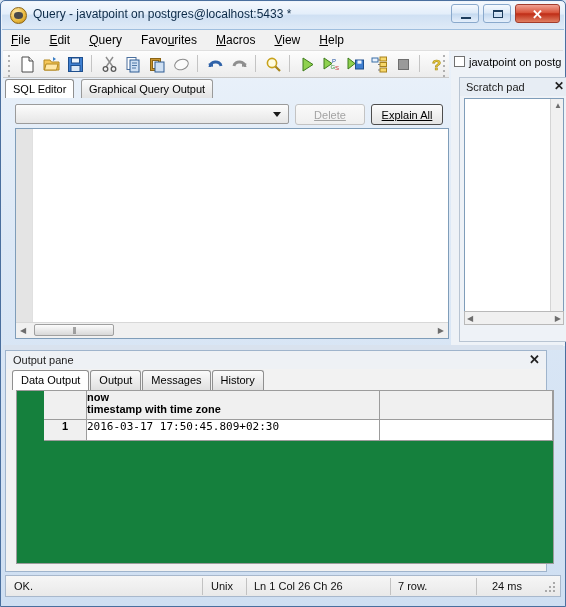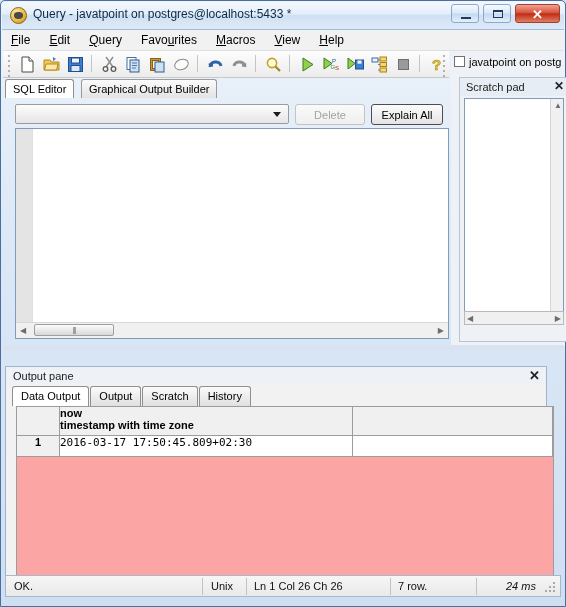--- a/index.html
+++ b/index.html
@@ -119,21 +119,21 @@
     position:absolute;left:14px;top:103px;width:274px;height:20px;box-sizing:border-box;
     border:1px solid #9b9b9b;border-radius:2px;
     background:linear-gradient(to bottom,#fcfcfc,#e6e6e6);
   }
   .combo-arrow{position:absolute;right:7px;top:7px;width:0;height:0;
     border-left:4px solid transparent;border-right:4px solid transparent;border-top:5px solid #1a1a1a;}
   .btn{
     position:absolute;top:103px;height:21px;box-sizing:border-box;
     border:1px solid #9d9d9d;border-radius:3px;font-size:11px;text-align:center;
     background:linear-gradient(to bottom,#fcfcfc,#e4e4e4);
-    padding-top:4px;color:#000;
+    padding-top:4px;color:#000;text-decoration:underline;
   }
   .btn.disabled{color:#a3a3a3;border-color:#c3c3c3;background:linear-gradient(to bottom,#fafafa,#efefef);}
   .btn.strong{border:1px solid #4d4d4d;}
 
   
   .editor-frame{
     position:absolute;left:14px;top:127px;width:434px;height:211px;
     background:#ffffff;border:1px solid #7f9db9;box-sizing:border-box;
   }
   .gutter{position:absolute;left:0;top:0;width:16px;height:100%;background:#e4e4e4;border-right:1px solid #e0e0e0;}
@@ -147,39 +147,39 @@
   .ed-thumb{position:absolute;left:18px;top:1px;width:80px;height:12px;border:1px solid #9f9f9f;border-radius:2px;
     background:linear-gradient(to bottom,#fcfcfc,#d8d8d8);box-sizing:border-box;}
   .ed-thumb:after{content:"|||";position:absolute;left:50%;top:0px;transform:translateX(-50%);font-size:8px;color:#7a7a7a;letter-spacing:-1px;}
 
   
   .splitter{position:absolute;left:2px;top:344px;width:560px;height:5px;background:#d9e2ee;}
 
   
   .outpane{
     position:absolute;left:4px;top:349px;width:542px;height:222px;
-    background:#f2f2f2;border:1px solid #9fb4cc;box-sizing:border-box;margin-top:16px;
+    background:#f2f2f2;border:1px solid #9fb4cc;box-sizing:border-box;
   }
   .out-head{position:absolute;left:0;top:0;width:100%;height:18px;background:#eef1f5;}
   .out-title{position:absolute;left:7px;top:3px;font-size:11px;color:#1c1c1c;}
   .out-close{position:absolute;right:6px;top:1px;font-size:13px;font-weight:bold;color:#222;cursor:default;}
   .out-tabs{position:absolute;left:6px;top:19px;height:20px;}
   .otab{
     position:relative;display:inline-block;height:20px;box-sizing:border-box;
     border:1px solid #8f8f8f;border-bottom:none;border-radius:3px 3px 0 0;
     font-size:11px;padding:3px 8px 0 8px;margin-right:1px;
     background:linear-gradient(to bottom,#fbfbfb,#e0e0e0);
     vertical-align:top;
   }
   .otab.active{background:#ffffff;}
 
   
   .grid{
     position:absolute;left:10px;top:39px;width:538px;height:174px;
-    background:#fca5a5;border:1px solid #9c9c9c;box-sizing:border-box;overflow:hidden;
+    background:#15803d;border:1px solid #9c9c9c;box-sizing:border-box;overflow:hidden;padding-left:27px;
   }
   table.dg{border-collapse:collapse;table-layout:fixed;width:100%;}
   table.dg th,table.dg td{
     border-right:1px solid #9c9c9c;border-bottom:1px solid #9c9c9c;
     font-size:11px;padding:0;vertical-align:top;
   }
   th.corner{width:42px;height:28px;background:#f0f0f0;}
   th.colhdr{
     background:#f0f0f0;text-align:left;font-weight:bold;color:#000;
     padding:2px 0 2px 6px;line-height:12px;height:28px;width:292px;
@@ -376,21 +376,21 @@
       </div>
       <div class="sp-hscroll">
         <span class="arrowbtn" style="left:2px;top:2px;">◀</span>
         <span class="arrowbtn" style="right:2px;top:2px;">▶</span>
       </div>
     </div>
   </div>
 
   <div class="tabstrip">
     <span class="tab active" style="left:0px">SQL Editor</span>
-    <span class="tab" style="left:76px">Graphical Output Builder</span>
+    <span class="tab" style="left:76px">Graphical Query Output</span>
   </div>
 
   <div class="combo">
     <span class="combo-arrow"></span>
   </div>
   <div class="btn disabled" style="left:294px;width:70px;">Delete</div>
   <div class="btn strong" style="left:370px;width:72px;">Explain All</div>
 
   <div class="editor-frame">
     <div class="gutter"></div>
@@ -402,21 +402,21 @@
   </div>
 
   <div class="splitter"></div>
 
   <div class="outpane">
     <div class="out-head">
       <span class="out-title">Output pane</span>
       <span class="out-close">✕</span>
     </div>
     <div class="out-tabs">
-      <span class="otab active">Data Output</span><span class="otab">Output</span><span class="otab">Scratch</span><span class="otab">History</span>
+      <span class="otab active">Data Output</span><span class="otab">Output</span><span class="otab">Messages</span><span class="otab">History</span>
     </div>
 
     <div class="grid">
       <table class="dg">
         <tbody>
             <tr>
           <th class="corner"></th>
           <th class="colhdr">
             <div>now</div>
             <div>timestamp with time zone</div>
@@ -435,21 +435,21 @@
 
   <div class="statusbar">
     <span class="sfield" style="left:8px;">OK.</span>
     <span class="sdiv" style="left:196px;"></span>
     <span class="sfield" style="left:205px;">Unix</span>
     <span class="sdiv" style="left:240px;"></span>
     <span class="sfield" style="left:248px;">Ln 1 Col 26 Ch 26</span>
     <span class="sdiv" style="left:384px;"></span>
     <span class="sfield" style="left:392px;">7 row.</span>
     <span class="sdiv" style="left:470px;"></span>
-    <span class="sfield" style="left:500px;font-style:italic;">24 ms</span>
+    <span class="sfield" style="left:486px;">24 ms</span>
     <span class="resize-grip">
       <i style="left:8px;top:8px"></i>
         <i style="left:4px;top:8px"></i>
         <i style="left:8px;top:4px"></i>
         <i style="left:0px;top:8px"></i>
         <i style="left:4px;top:4px"></i>
         <i style="left:8px;top:0px"></i>
     </span>
   </div>
 

